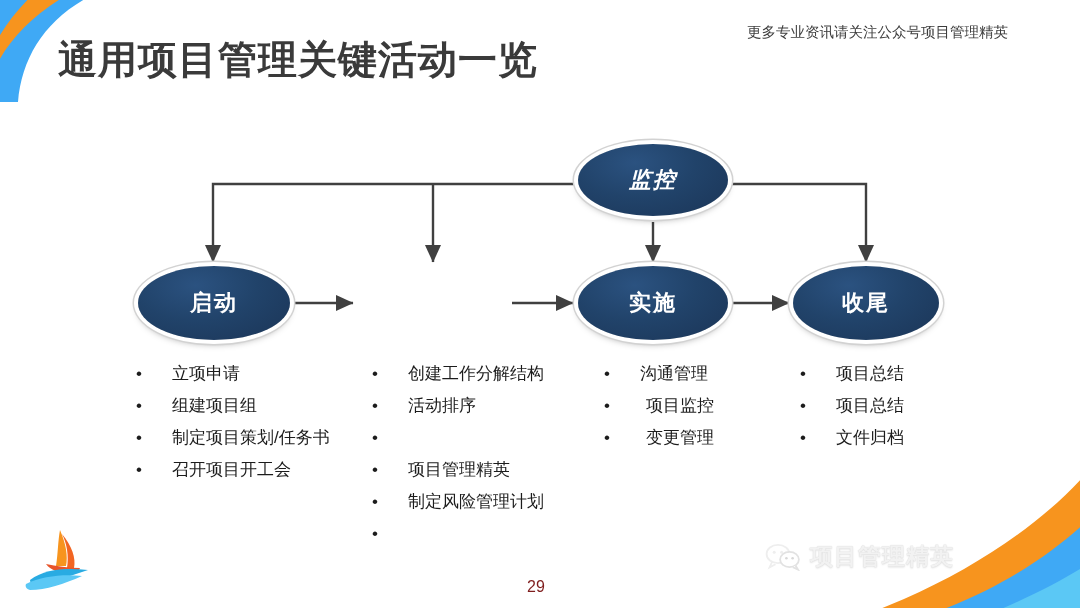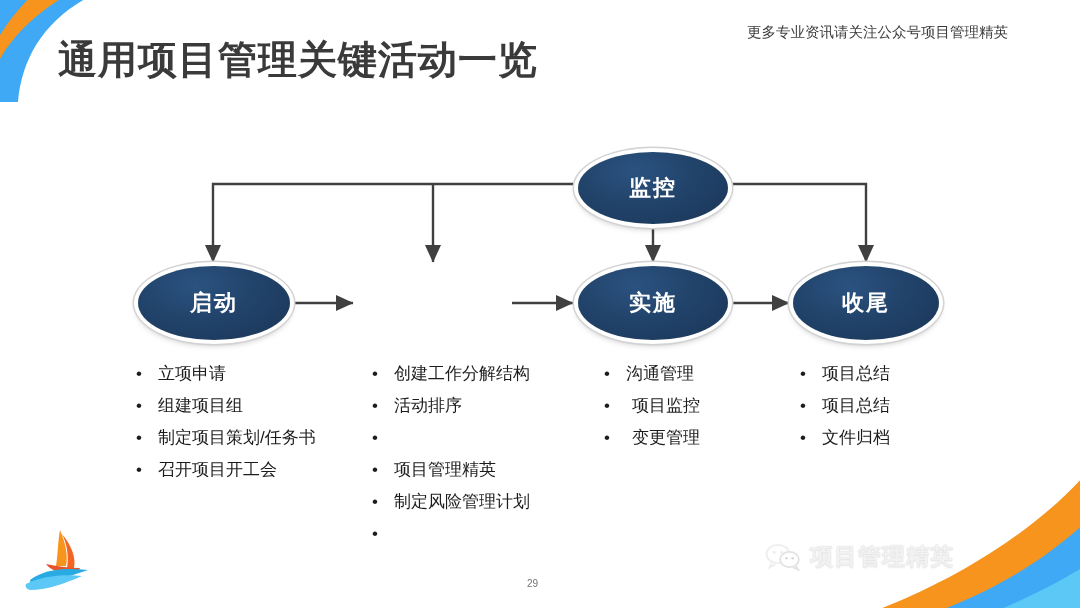--- a/index.html
+++ b/index.html
@@ -75,21 +75,21 @@
     box-shadow:
       0 0 0 4px #ffffff,
       0 0 0 5.5px #d2d2d2,
       0 4px 7px rgba(0,0,0,0.35);
     color: #ffffff;
     font-size: 22px;
     font-weight: bold;
     letter-spacing: 2px;
     z-index: 4;
   }
-  .node-monitor { left: 578px; top: 152px;  width: 150px; height: 72px; }
+  .node-monitor { left: 578px; top: 144px;  width: 150px; height: 72px; font-style: italic; }
   .node-start   { left: 138px; top: 266px;  width: 152px; height: 74px; }
   .node-plan    { left: 358px; top: 266px;  width: 152px; height: 74px; }
   .node-exec    { left: 578px; top: 266px;  width: 150px; height: 74px; }
   .node-close   { left: 793px; top: 266px;  width: 146px; height: 74px; }
 
   
   .col {
     position: absolute;
     top: 362px;
   }
@@ -107,30 +107,30 @@
     line-height: 23px;
   }
   .bullet-dot {
     width: 22px;
     flex: 0 0 22px;
     text-align: left;
     font-size: 17px;
     line-height: 23px;
     color: #1c1c1c;
   }
-  .bullet-text { white-space: nowrap; }
+  .bullet-text { white-space: nowrap; margin-left: 14px; }
   .indent .bullet-text { padding-left: 6px; }
 
   
   .page-num {
     position: absolute;
     left: 527px;
     top: 578px;
-    font-size: 10px;
-    color: #737373;
+    font-size: 16px;
+    color: #7f1d1d;
   }
   .sail-logo {
     position: absolute;
     left: 22px;
     bottom: 16px;
     width: 70px;
     height: 68px;
   }
   .brand {
     position: absolute;

